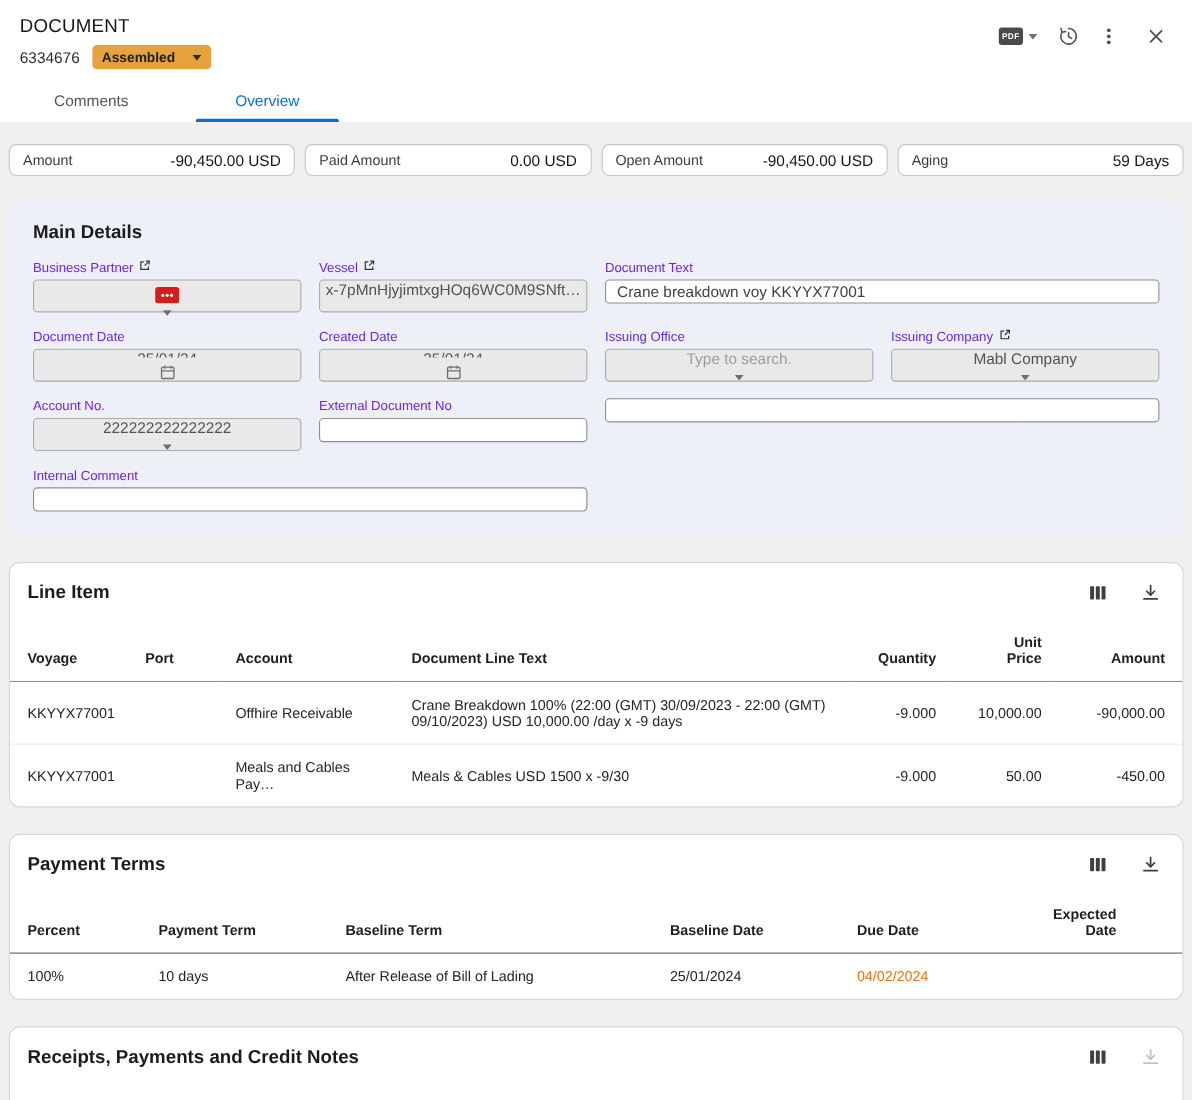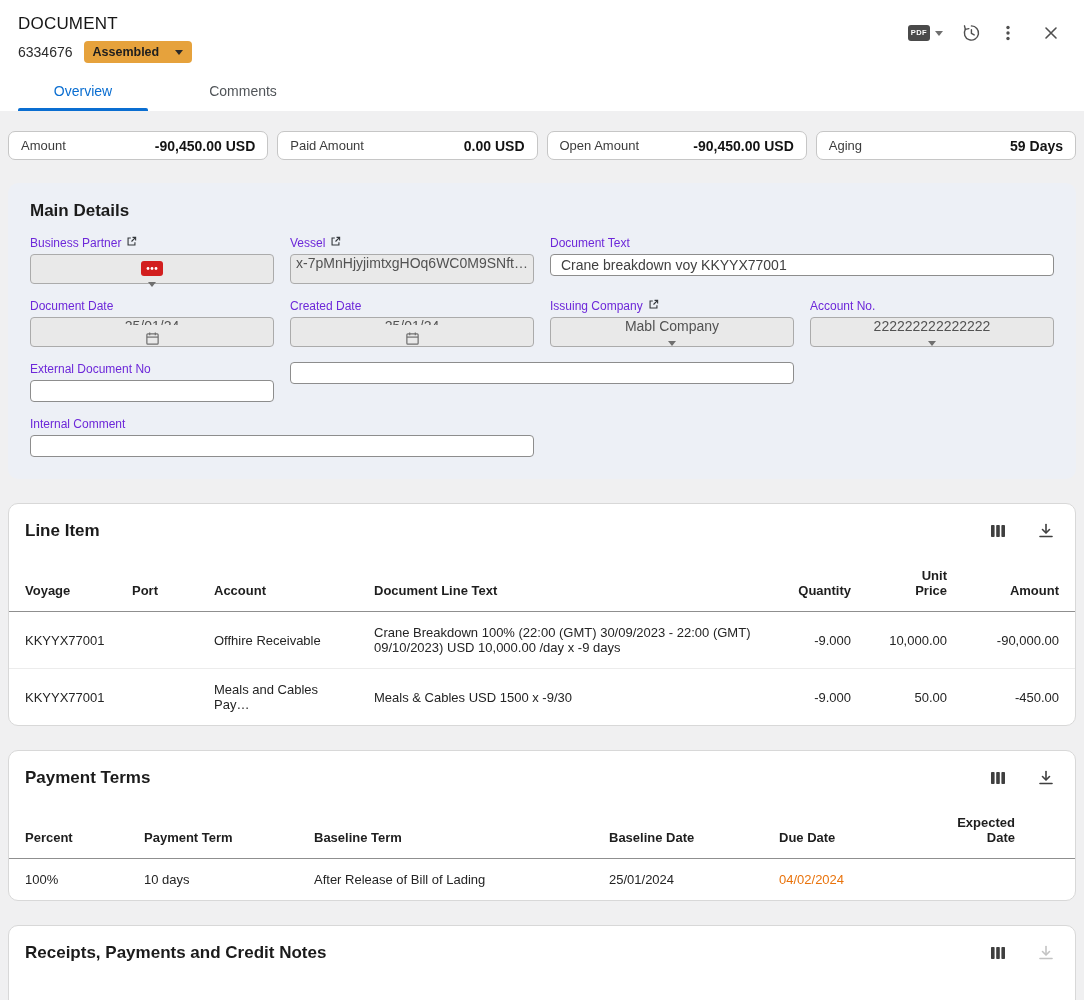--- a/index.html
+++ b/index.html
@@ -40,21 +40,21 @@
   .tab.active { color: #0a6ed1; }
   .tab.active::after { content: ""; position: absolute; left: 0; right: 0; bottom: 0; height: 3px; background: #0a6ed1; border-radius: 2px 2px 0 0; }
   
   .content { padding: 20px 8px 0; }
   .summary-row { display: flex; gap: 9px; }
   .summary-card {
     flex: 1; background: #fff; border: 1px solid #c6c6c6; border-radius: 7px;
     height: 29px; padding: 0 12px; display: flex; justify-content: space-between; align-items: center;
   }
   .summary-label { font-size: 13px; color: #3c3c3c; }
-  .summary-value { font-size: 14px; font-weight: bold; color: #141414; margin-left: 32px; }
+  .summary-value { font-size: 14px; font-weight: normal; color: #141414; margin-left: 32px; }
   
   .main-details { margin-top: 23px; background: #edf0f6; border-radius: 10px; padding: 18px 22px 22px; }
   .section-title { font-size: 17px; font-weight: bold; color: #1b1b1b; }
   .md-grid { display: grid; grid-template-columns: repeat(4, 1fr); column-gap: 16px; row-gap: 15px; margin-top: 15px; }
   .field { min-width: 0; }
   .span2 { grid-column: span 2; }
   .f-label { display: flex; align-items: flex-start; gap: 5px; font-size: 12px; color: #6d28d9; margin-bottom: 4px; white-space: nowrap; }
   .box {
     height: 30px; border-radius: 4px; display: flex; align-items: center;
     padding: 0 10px; font-size: 14px; gap: 6px;
@@ -124,25 +124,25 @@
         </svg>
       </button>
       <button class="icon-btn close-btn">
         <svg width="16" height="16" viewBox="0 0 16 16" fill="none" stroke="#4f4f4f" stroke-width="1.6" stroke-linecap="round">
           <path d="M3 3l10 10M13 3L3 13"></path>
         </svg>
       </button>
     </div>
   </div>
   <nav class="tabs">
+    <div class="tab">
+      <span>Comments</span>
+    </div>
     <div class="tab active">
       <span>Overview</span>
-    </div>
-    <div class="tab">
-      <span>Comments</span>
     </div>
   </nav>
 </header>
 
 <div class="content">
 
   <div class="summary-row">
     <div class="summary-card">
       <span class="summary-label">Amount</span>
       <span class="summary-value">-90,450.00 USD</span>
@@ -230,20 +230,29 @@
         <div class="box disabled">
           <span class="sel-text">25/01/24</span>
           <svg width="15" height="15" viewBox="0 0 16 16" fill="none" stroke="#707070" stroke-width="1.3">
             <rect x="2" y="3" width="12" height="11" rx="1"></rect>
               <path d="M2 6.5h12"></path>
               <path d="M5 1.5v3M11 1.5v3"></path>
           </svg>
         </div>
       </div>
 
+      <div class="field">
+        <div class="f-label">
+          <span>Issuing Office</span>
+        </div>
+        <div class="box disabled">
+          <span class="sel-text placeholder">Type to search.</span>
+          <span class="caret"></span>
+        </div>
+      </div>
 
       <div class="field">
         <div class="f-label">
           <span>Issuing Company</span>
           <svg width="11" height="11" viewBox="0 0 16 16" fill="none" stroke="#32363a" stroke-width="1.6">
             <path d="M7 3H3v10h10V9"></path>
               <path d="M9.5 2H14v4.5"></path>
               <path d="M14 2L8 8"></path>
           </svg>
         </div>

